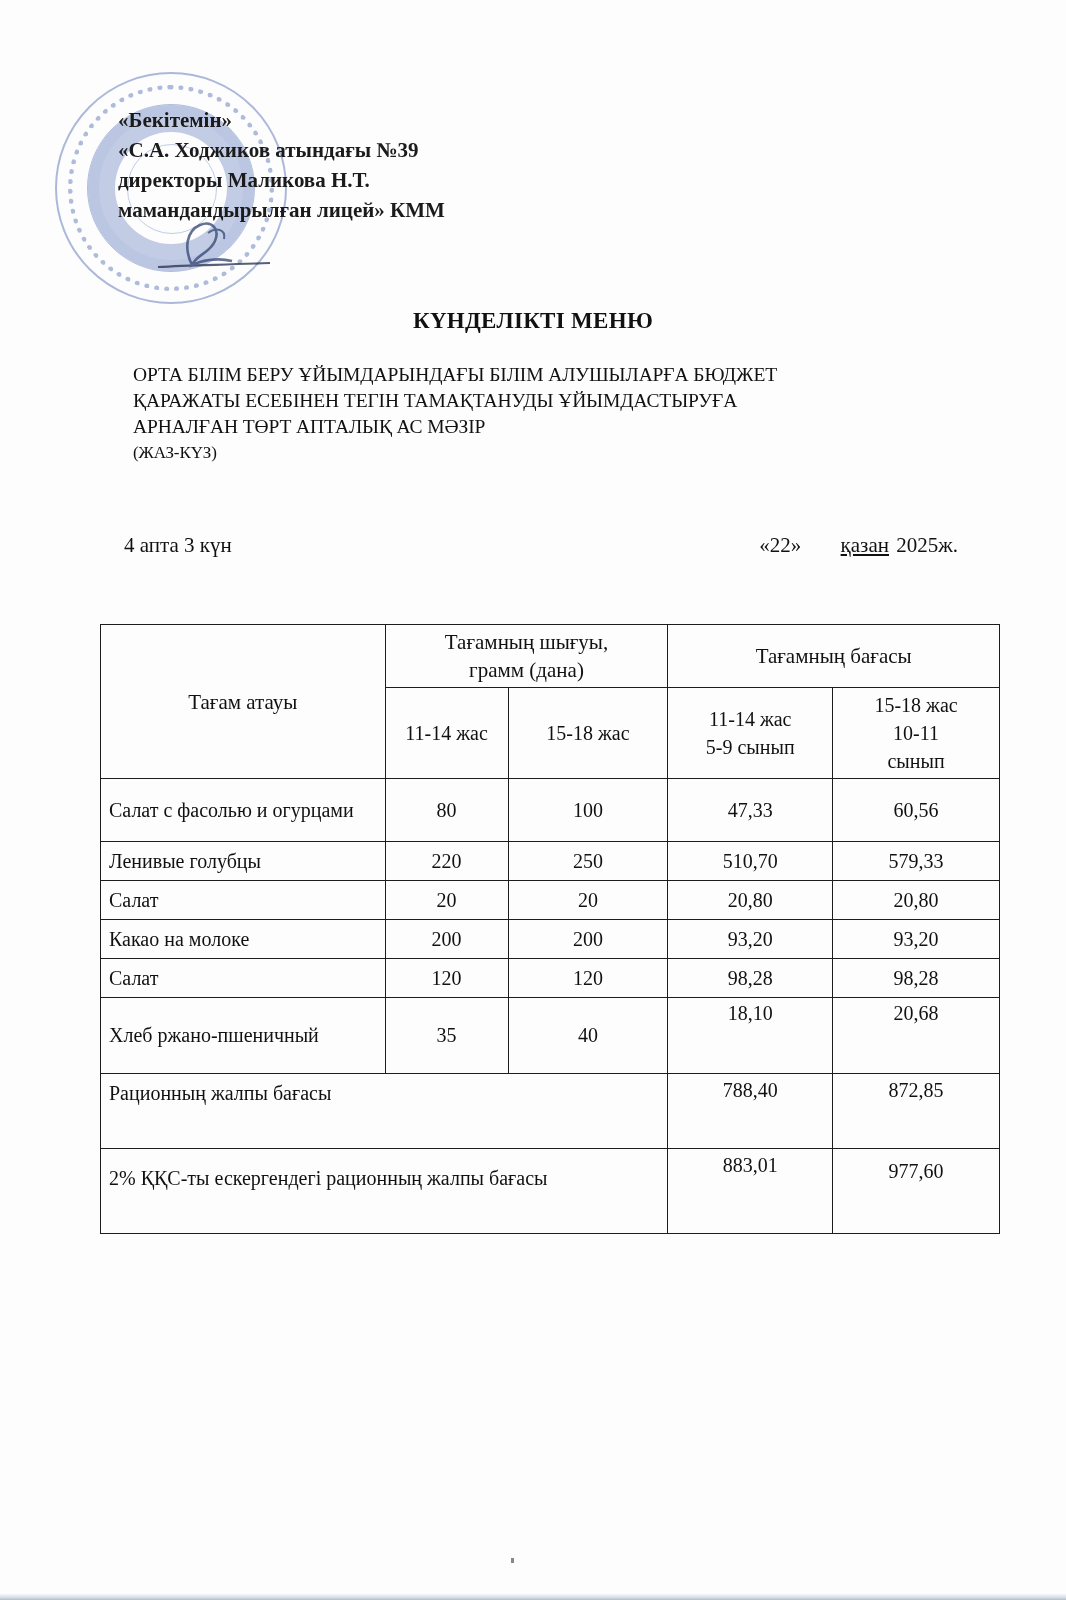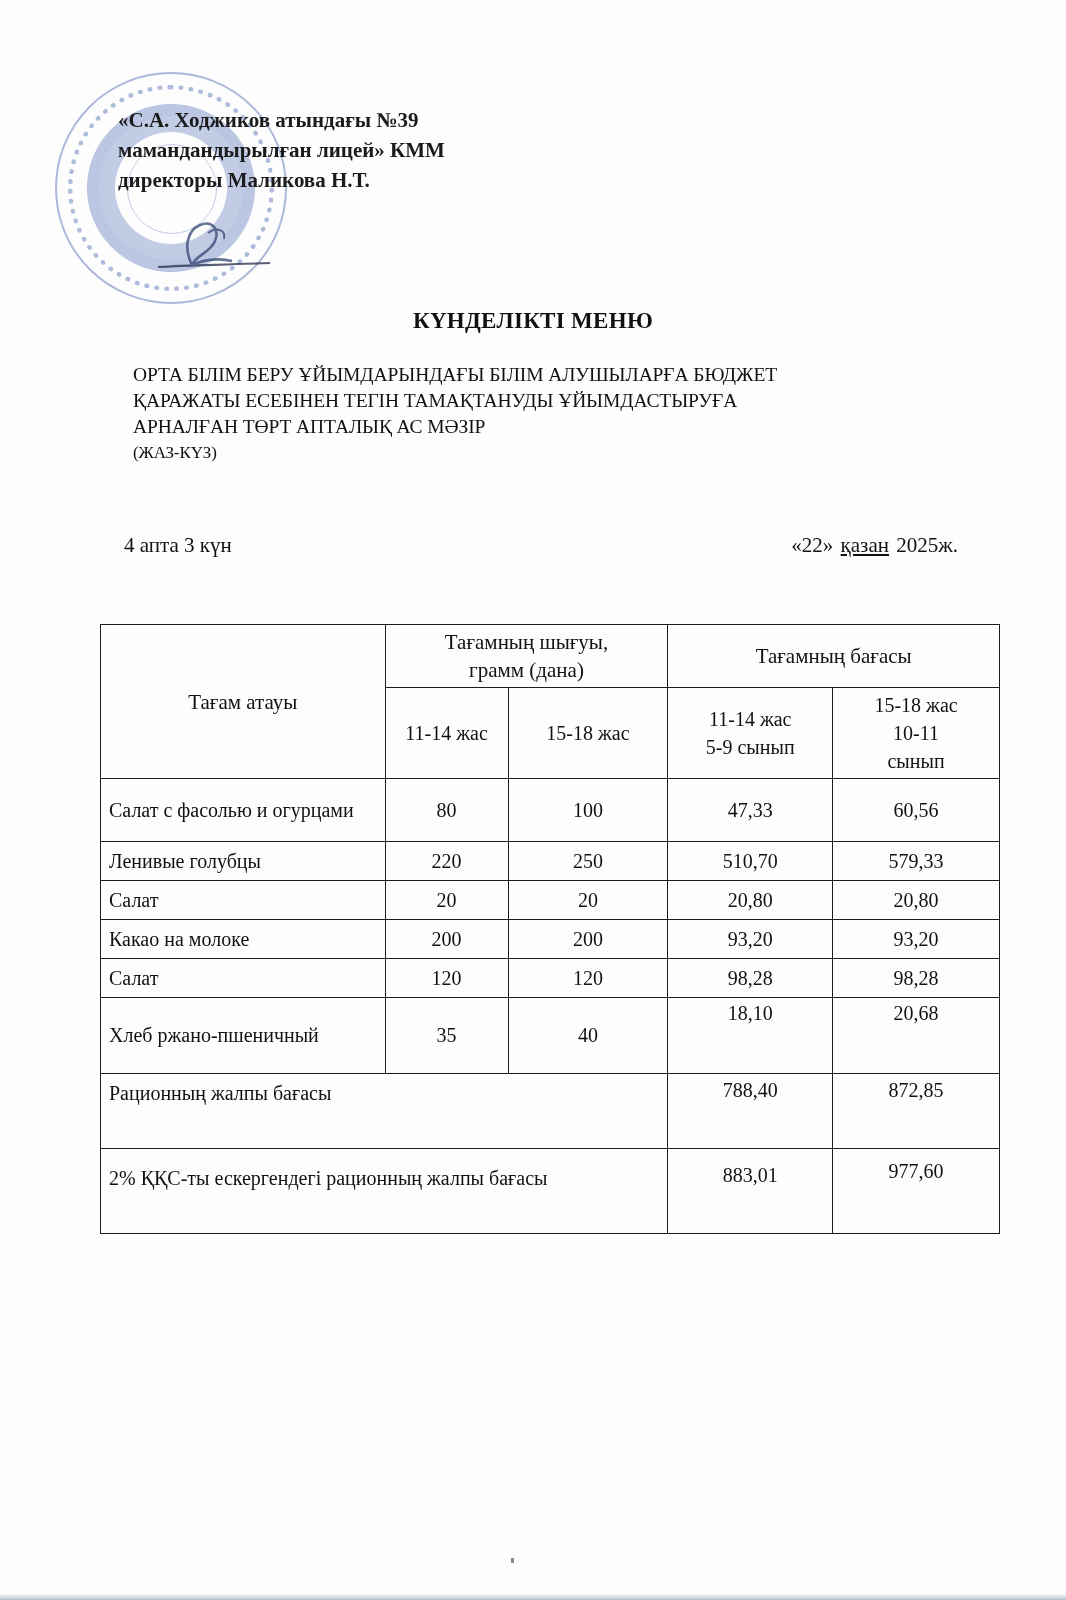--- a/index.html
+++ b/index.html
@@ -126,20 +126,21 @@
     top: 533px;
     display: flex;
     justify-content: space-between;
     align-items: baseline;
     font-size: 21px;
   }
   .meta-right { white-space: nowrap; }
   .meta-right .underlined {
     text-decoration: underline;
     padding: 0 2px;
+    margin-left: 32px;
   }
 
   
   table.menu-table {
     position: absolute;
     left: 100px;
     top: 624px;
     width: 900px;
     border-collapse: collapse;
     font-size: 20px;
@@ -211,23 +212,24 @@
     <div class="stamp-inner2"></div>
   </div>
 
   <svg class="signature" viewBox="0 0 210 60">
     <path d="M38 52 C70 50, 100 50, 150 48" stroke="#2c3550" stroke-width="2.2" fill="none"></path>
     <path d="M72 50 C64 34, 66 16, 80 10 C92 5, 100 14, 95 26 C90 38, 76 40, 72 50 C80 46, 96 42, 112 46" stroke="#3a4a78" stroke-width="2.6" fill="none"></path>
     <path d="M88 18 C96 12, 106 14, 104 24" stroke="#3a4a78" stroke-width="2" fill="none"></path>
   </svg>
 
   <div class="approval-block">
+    <div class="approval-line">«Бекітемін»</div>
     <div class="approval-line">«С.А. Ходжиков атындағы №39</div>
+    <div class="approval-line">директоры Маликова Н.Т.</div>
     <div class="approval-line">мамандандырылған лицей» КММ</div>
-    <div class="approval-line">директоры Маликова Н.Т.</div>
   </div>
 
   <div class="doc-title">КҮНДЕЛІКТІ МЕНЮ</div>
 
   <div class="doc-subtitle">
     <div>ОРТА БІЛІМ БЕРУ ҰЙЫМДАРЫНДАҒЫ БІЛІМ АЛУШЫЛАРҒА БЮДЖЕТ</div>
     <div>ҚАРАЖАТЫ ЕСЕБІНЕН ТЕГІН ТАМАҚТАНУДЫ ҰЙЫМДАСТЫРУҒА</div>
     <div>АРНАЛҒАН ТӨРТ АПТАЛЫҚ  АС МӘЗІР</div>
     <div class="small">(ЖАЗ-КҮЗ)</div>
   </div>
@@ -315,21 +317,21 @@
         <td class="num" style="vertical-align:top;padding-top:4px">18,10</td>
         <td class="num" style="vertical-align:top;padding-top:4px">20,68</td>
       </tr>
       <tr class="r-total">
         <td class="dish" colspan="3" style="vertical-align:top;padding-top:5px">Рационның жалпы бағасы</td>
         <td class="num" style="vertical-align:top;padding-top:5px">788,40</td>
         <td class="num" style="vertical-align:top;padding-top:5px">872,85</td>
       </tr>
       <tr class="r-vat">
         <td class="dish" colspan="3" style="vertical-align:top;padding-top:15px">2% ҚҚС-ты ескергендегі рационның жалпы бағасы</td>
-        <td class="num" style="vertical-align:top;padding-top:15px">883,01</td>
+        <td class="num" style="vertical-align:top;padding-top:5px">883,01</td>
         <td class="num" style="vertical-align:top;padding-top:11px">977,60</td>
       </tr>
     </tbody>
   </table>
 
   <div class="dot-artifact"></div>
   <div class="page-edge"></div>
 </div>
 
 </body></html>

